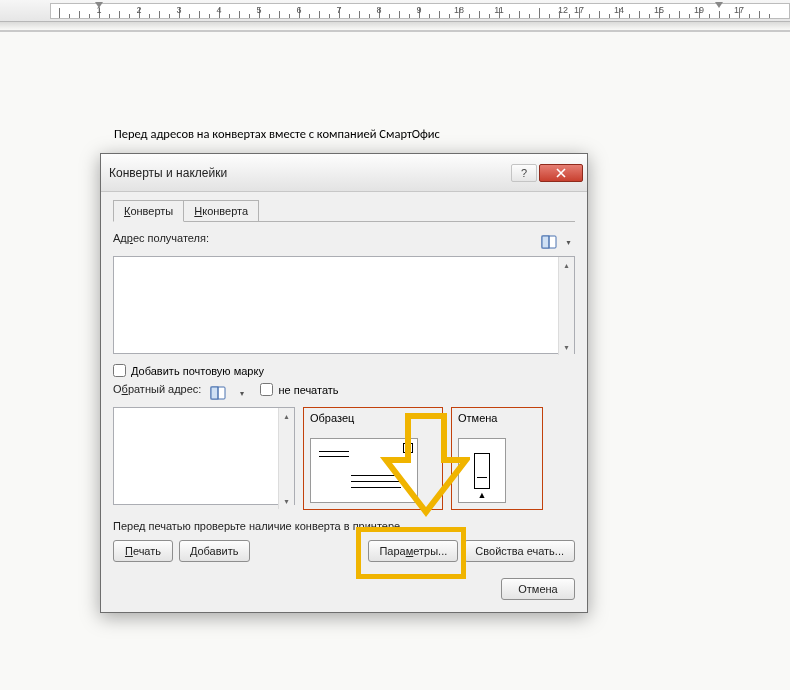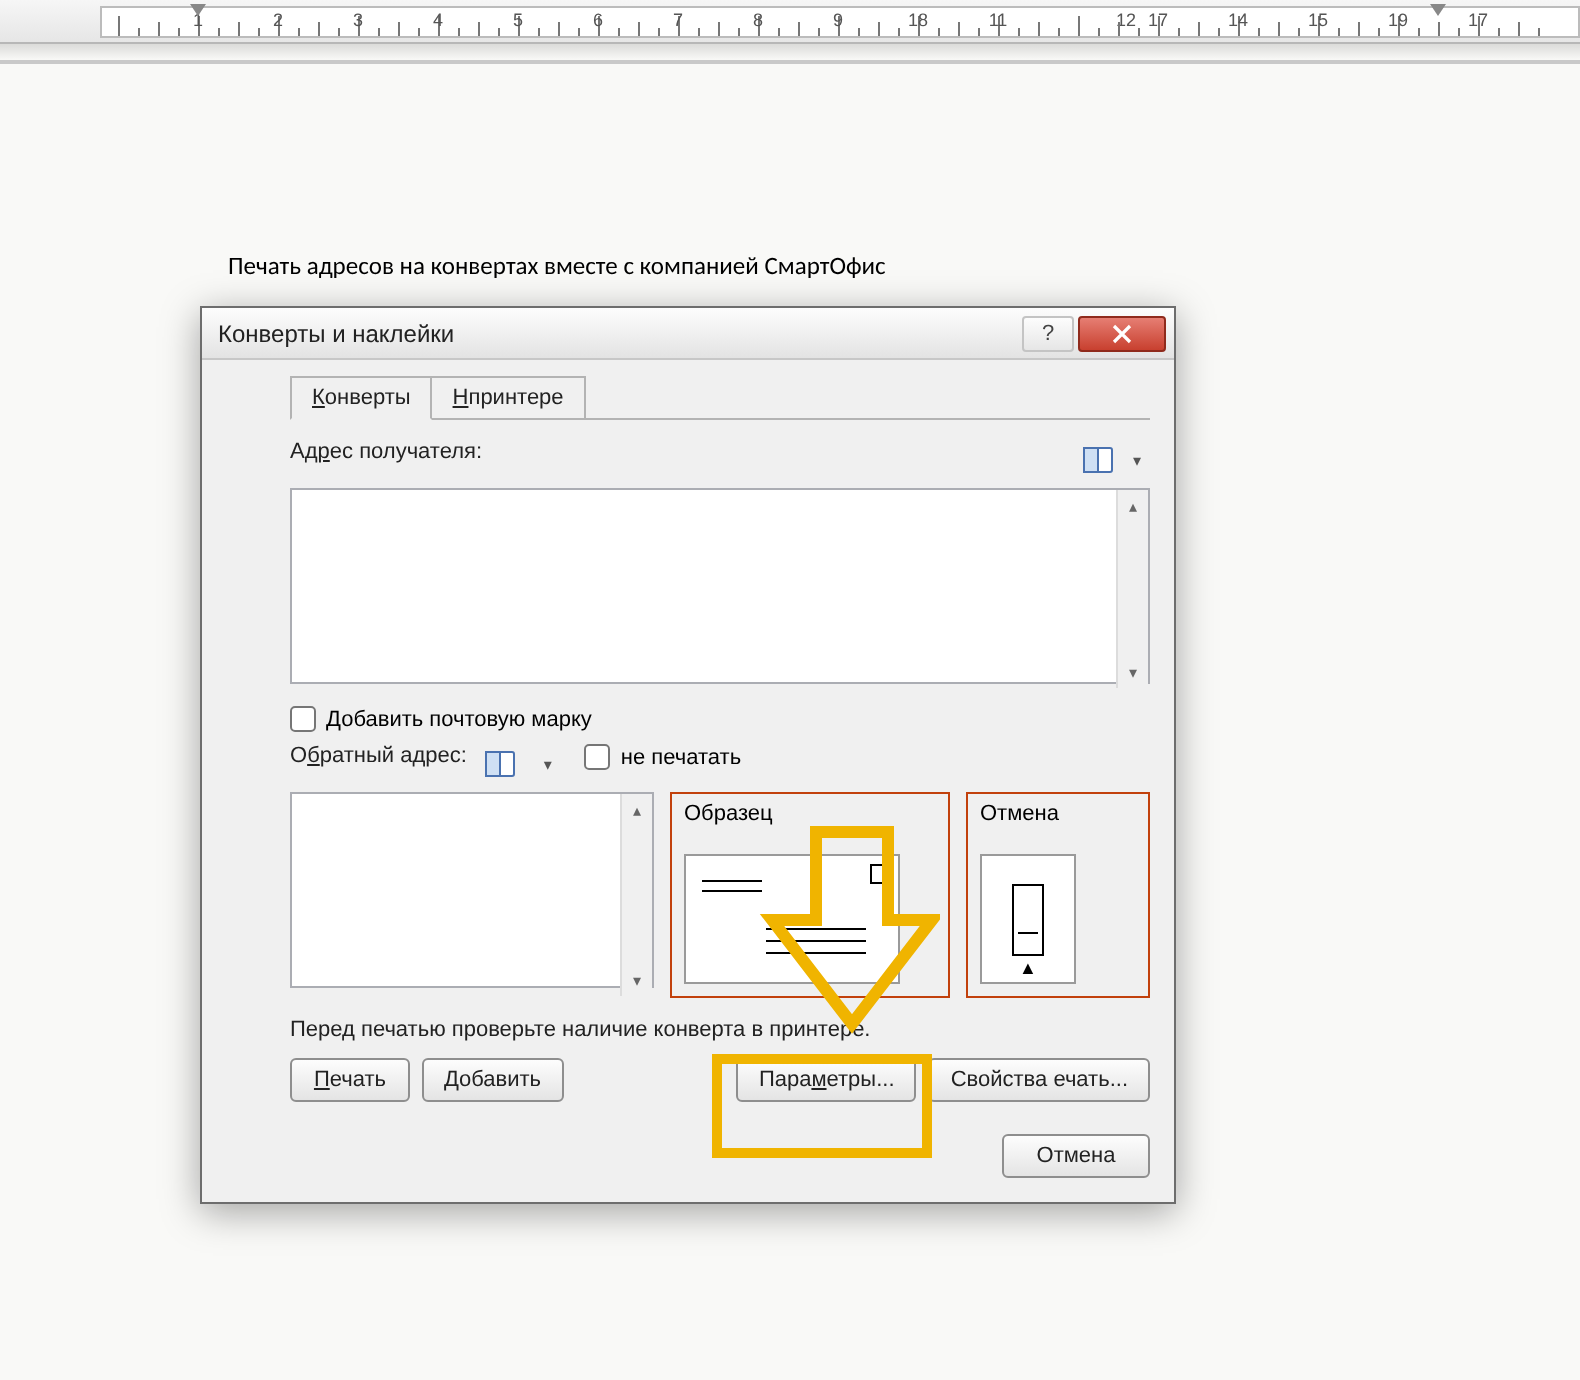--- a/index.html
+++ b/index.html
@@ -71,21 +71,21 @@
   
   .dialog {
     position: absolute;
     left: 100px; top: 153px;
     width: 488px;
     border: 1px solid #6d6d6d;
     background: #f0f0f0;
     box-shadow: 0 4px 18px rgba(0,0,0,0.35);
   }
   .titlebar {
-    height: 26px;
+    height: 38px;
     background: linear-gradient(#fdfdfd,#e3e3e3);
     border-bottom: 1px solid #c7c7c7;
     display: flex;
     align-items: center;
     padding: 0 4px 0 8px;
   }
   .titlebar .title {
     flex: 1;
     font-size: 12px;
     color: #222;
@@ -104,21 +104,20 @@
     background: linear-gradient(#e67e73,#c8402f);
     border: 1px solid #8f2a1c;
     color: #fff;
     font-weight: bold;
     position: relative;
   }
   .tb-close svg { width:10px; height:10px; }
 
   .dlg-body {
     padding: 8px 12px 12px 12px;
-    margin-left: 32px;
   }
 
   
   .tabs {
     display: flex;
     border-bottom: 1px solid #b3b3b3;
     margin-bottom: 10px;
     position: relative;
   }
   .tab {
@@ -367,41 +366,41 @@
       <div class="tick" style="left: 698px; height: 4px;"></div>
       <div class="tick" style="left: 708px; height: 7px;"></div>
       <div class="tick" style="left: 718px; height: 4px;"></div>
       <div class="marker" style="left: 44px;"></div>
       <div class="marker" style="left: 664px;"></div>
     </div>
 </div>
 <div class="ruler-shadow"></div>
 <div class="page-edge"></div>
 
-<div class="doc-text">Печать адресов на конвертах вместе с компанией СмартОфис</div>
+<div class="doc-text">Перед адресов на конвертах вместе с компанией СмартОфис</div>
 
 <div class="dialog">
   <div class="titlebar">
     <span class="title">Конверты и наклейки</span>
     <div class="tb-btn tb-help">?</div>
     <div class="tb-btn tb-close">
       <svg viewBox="0 0 10 10">
           <path d="M1 1 L9 9 M9 1 L1 9" stroke="#fff" stroke-width="1.6"></path>
         </svg>
     </div>
   </div>
 
   <div class="dlg-body">
 
     <div class="tabs">
       <div class="tab active">
         <span class="ul">К</span><span>онверты</span>
       </div>
       <div class="tab">
-        <span class="ul">Н</span><span>принтере</span>
+        <span class="ul">Н</span><span>конверта</span>
       </div>
     </div>
 
     <div class="row">
       <span class="lbl">Ад<span class="ul">р</span>ес получателя:</span>
       <div class="addr-toolbar">
         <div class="icon-btn">
           <svg width="16" height="14" viewBox="0 0 16 14">
             <rect x="1" y="1" width="14" height="12" rx="1" fill="#fff" stroke="#4a72b0"></rect>
             <rect x="1" y="1" width="7" height="12" fill="#cfe0f4" stroke="#4a72b0"></rect>

